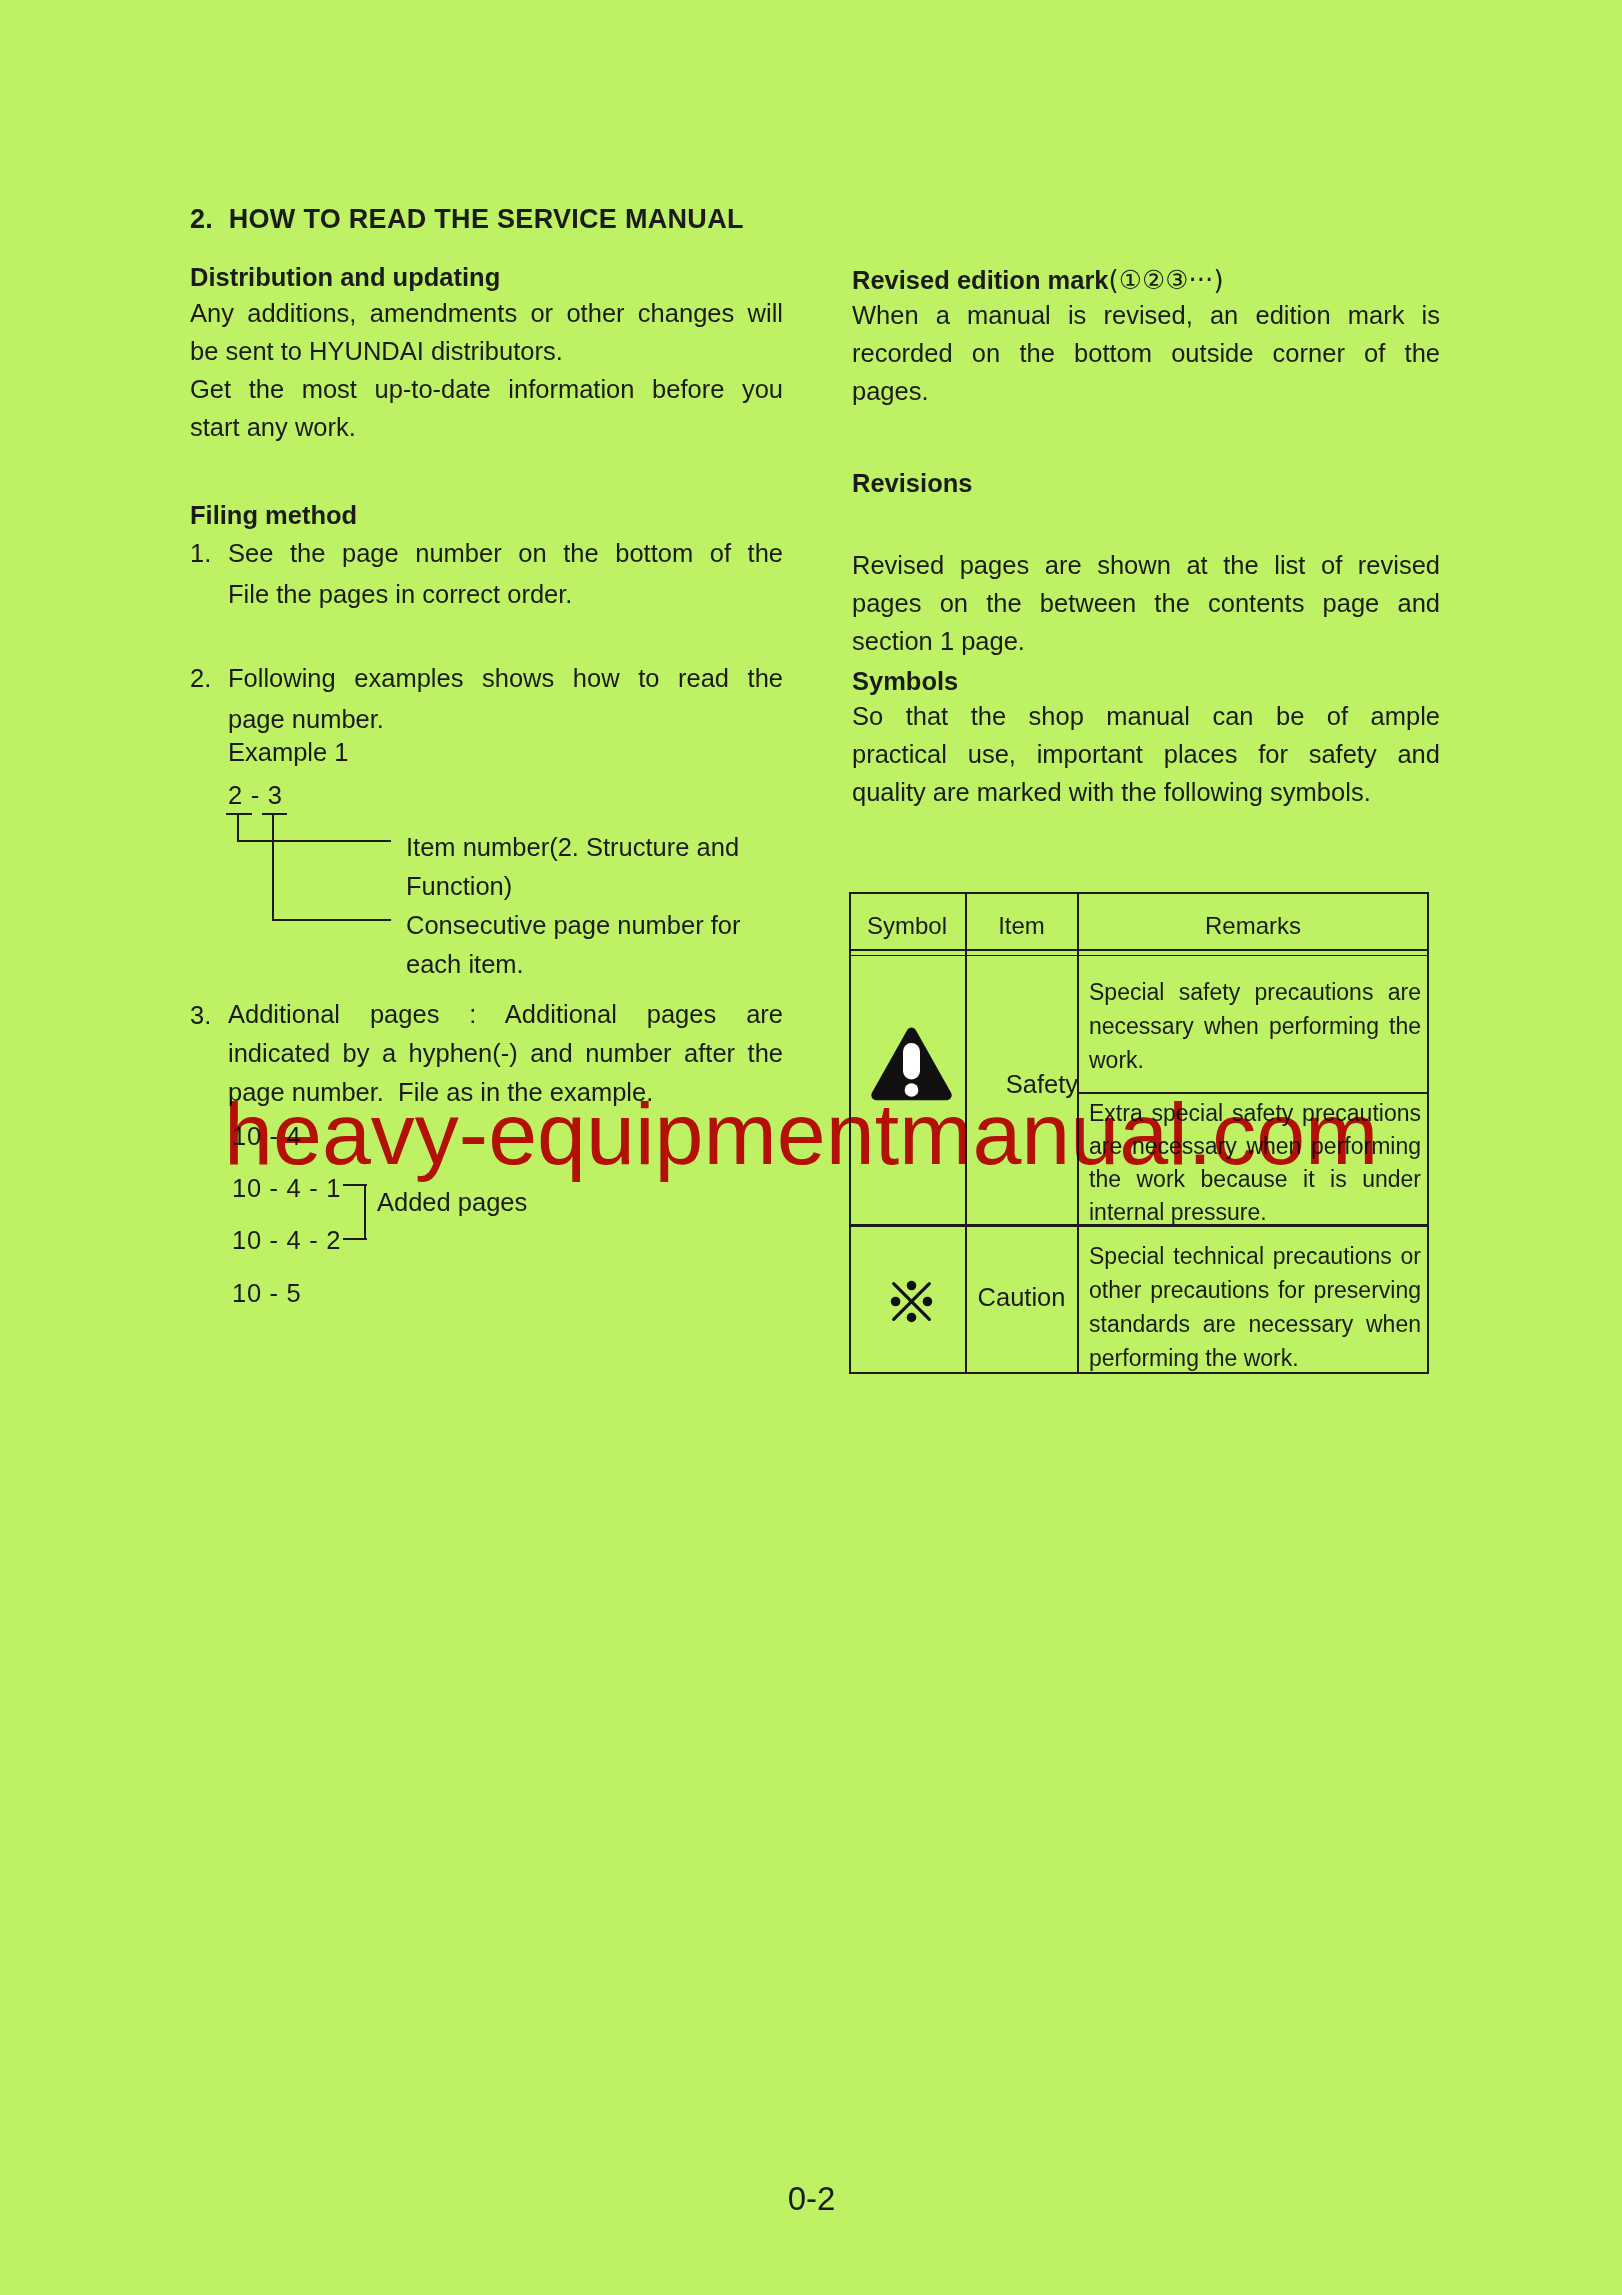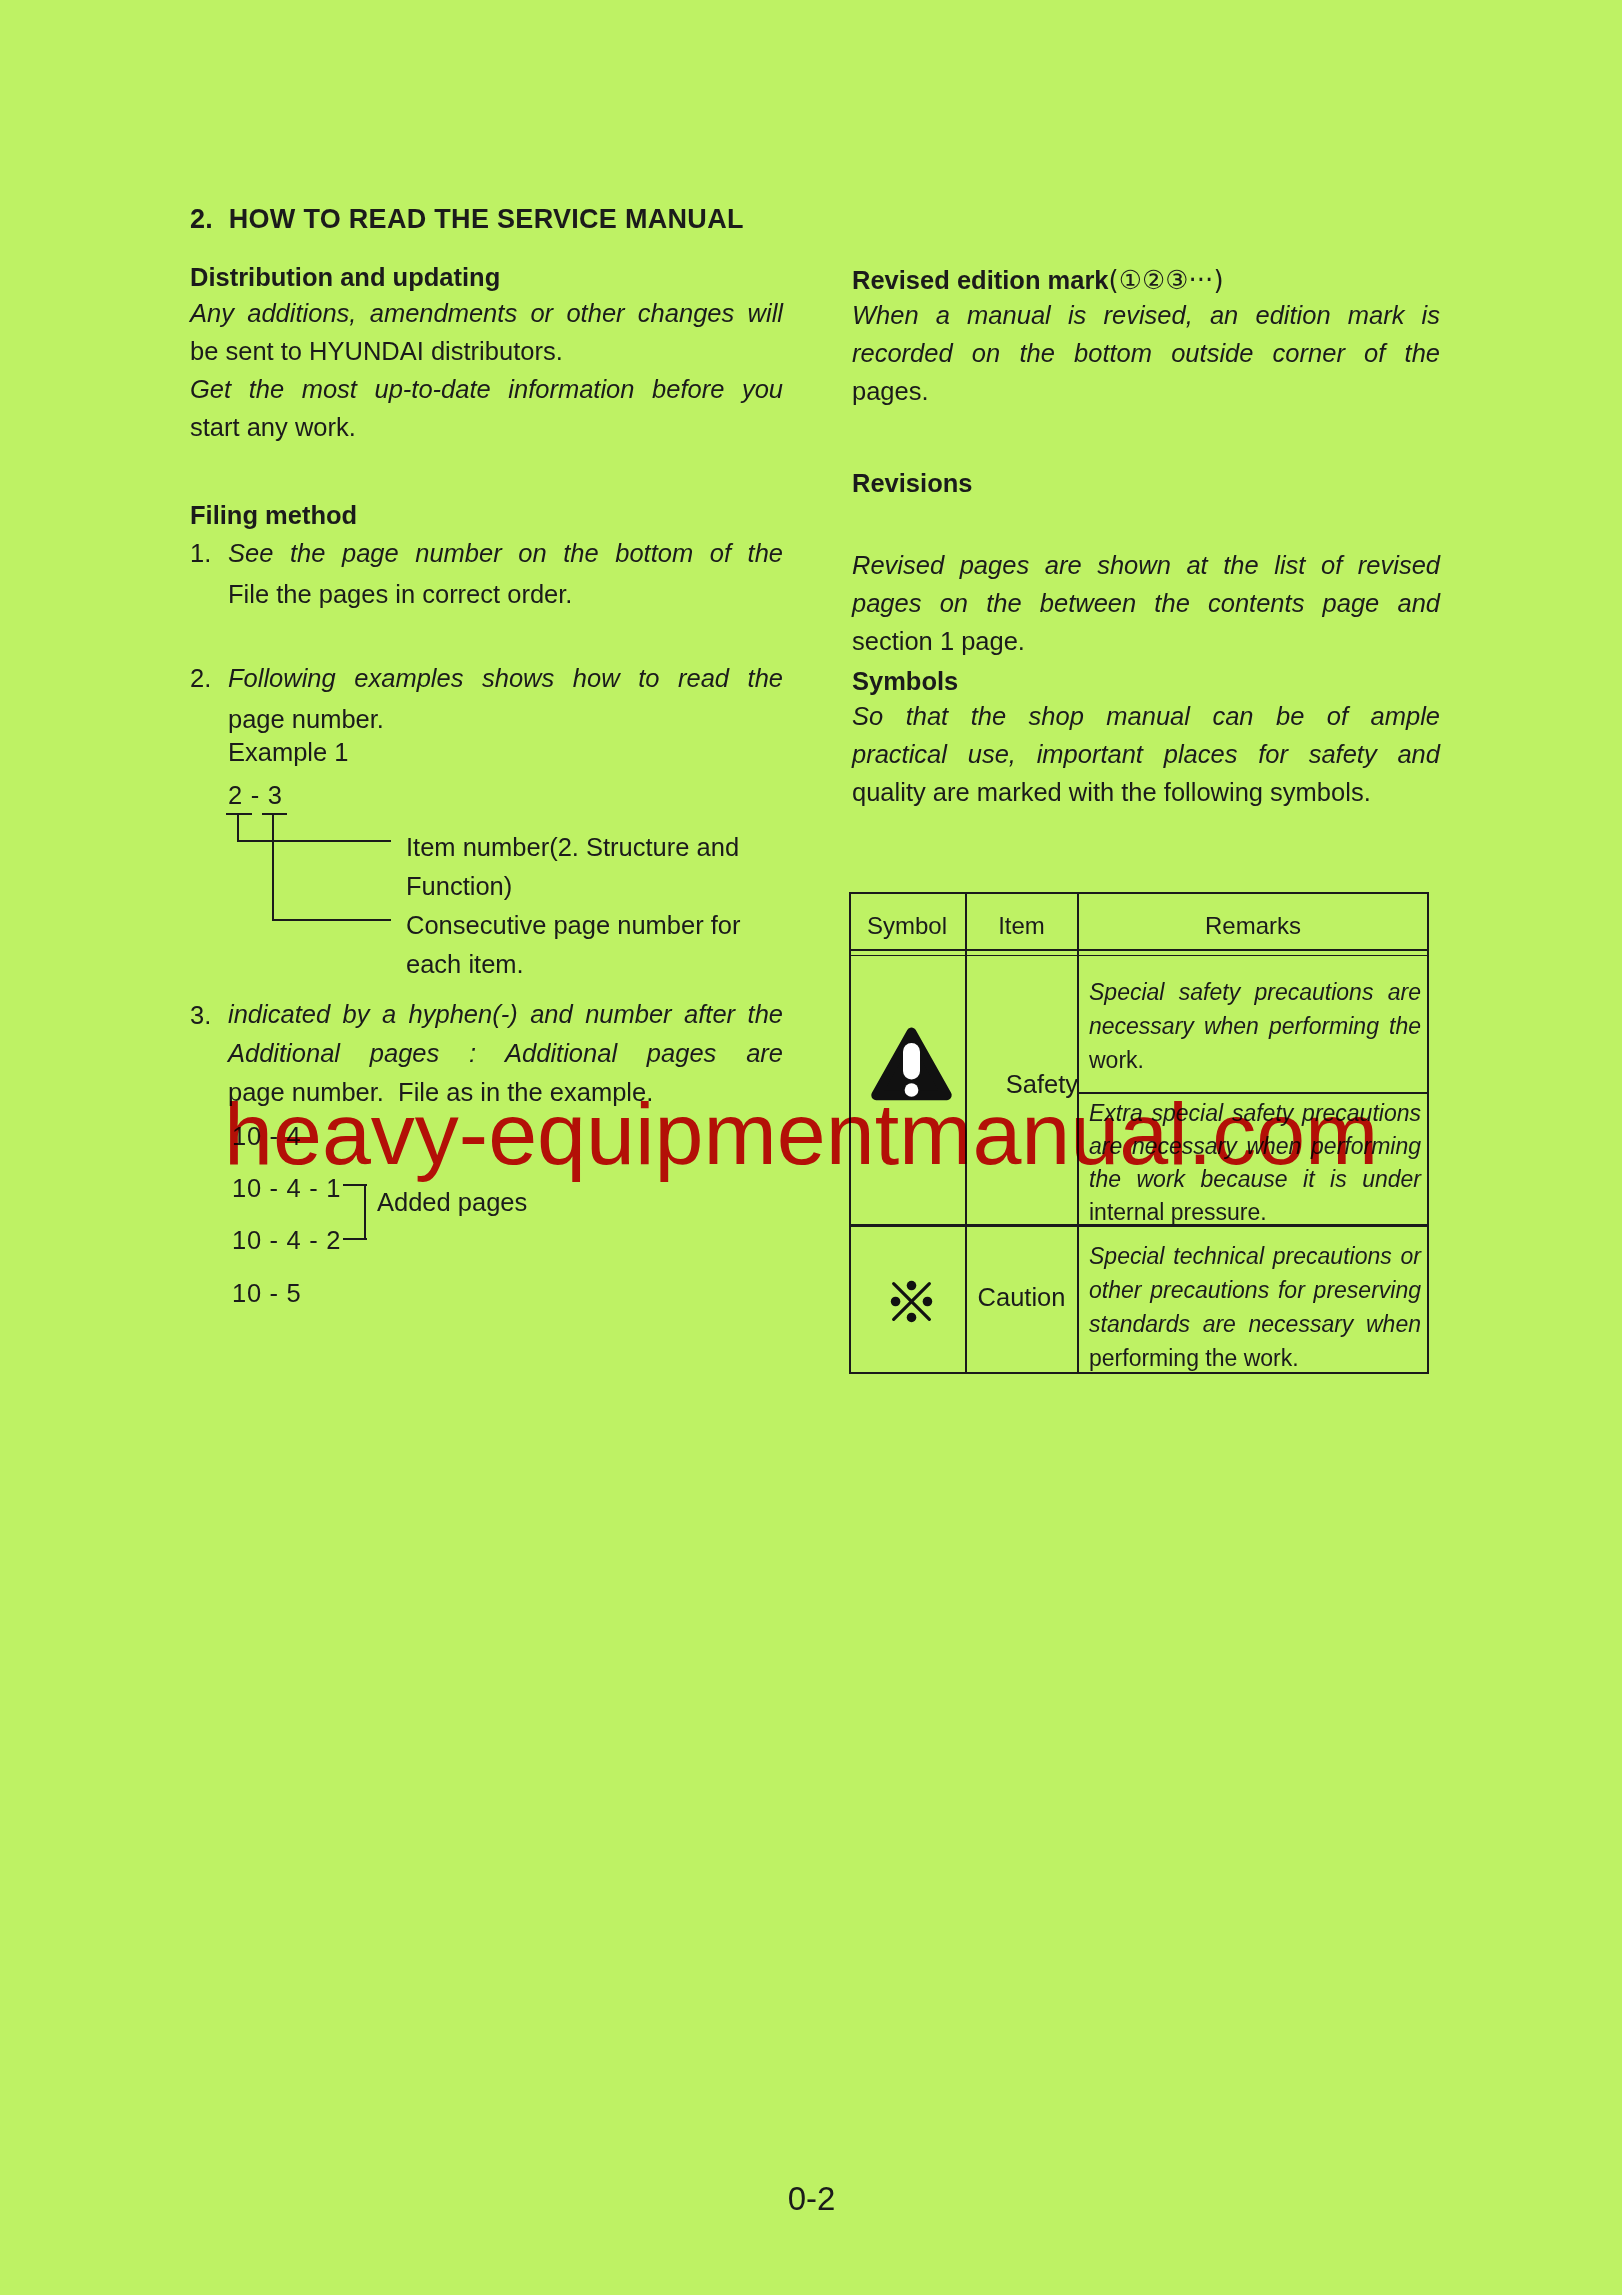--- a/index.html
+++ b/index.html
@@ -8,21 +8,21 @@
     font-family:"Liberation Sans", sans-serif; color:#1b1b1b; overflow:hidden;
   }
   .abs { position:absolute; }
   .rule { position:absolute; background:#1b1b1b; }
 
   
   .title    { font-size:27px; font-weight:bold; letter-spacing:0.3px; white-space:pre; }
   .heading  { font-size:25.5px; font-weight:bold;margin-top:8px; }
   .body-txt { font-size:25.5px; line-height:38px; }
   .line     { text-align:left; }
-  .j        { text-align:justify; text-align-last:justify;font-style:italic; }
+  .j        { text-align:justify; text-align-last:justify; }
 
   
   #title          { left:190px;  top:204px;  width:720px; }
   #h-dist         { left:190px;  top:255px; }
   #p1             { left:190px;  top:294px;  width:593px; }
   #p2             { left:190px;  top:370px;  width:593px; }
   #h-filing       { left:190px;  top:493px; }
   .list-item      { display:flex; }
   #item1          { left:190px;  top:533px;  width:593px; }
   #item1 .body-txt,
@@ -141,22 +141,22 @@
   <div class="abs" id="diag-labels">
       <div class="line">Item number(2. Structure and</div>
       <div class="line">Function)</div>
       <div class="line">Consecutive page number for</div>
       <div class="line">each item.</div>
     </div>
 
   <div class="abs list-item" id="item3">
     <div class="marker">3.</div>
     <div class="item-body body-txt">
+        <div class="line j">Additional pages : Additional pages are</div>
         <div class="line j">indicated by a hyphen(-) and number after the</div>
-        <div class="line j">Additional pages : Additional pages are</div>
         <div class="line">page number.&nbsp; File as in the example.</div>
       </div>
   </div>
 
   <div class="abs pg-num" id="pg1">10 - 4</div>
   <div class="abs pg-num" id="pg2">10 - 4 - 1</div>
   <div class="abs pg-num" id="pg3">10 - 4 - 2</div>
   <div class="abs pg-num" id="pg4">10 - 5</div>
   <div class="rule" id="bk-top"></div>
   <div class="rule" id="bk-right"></div>

